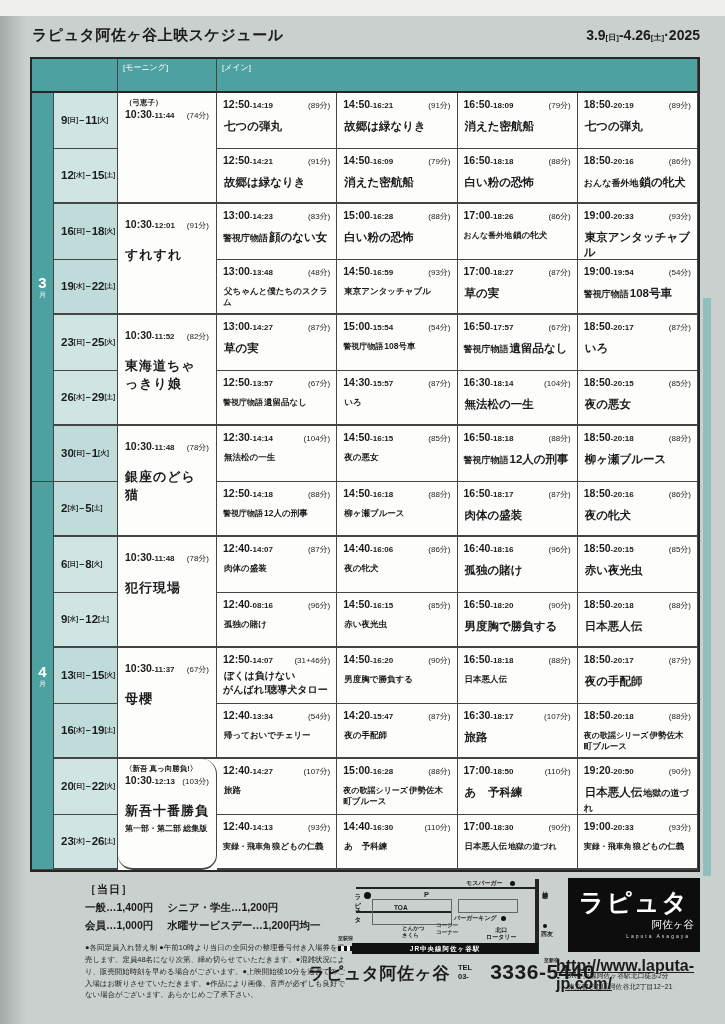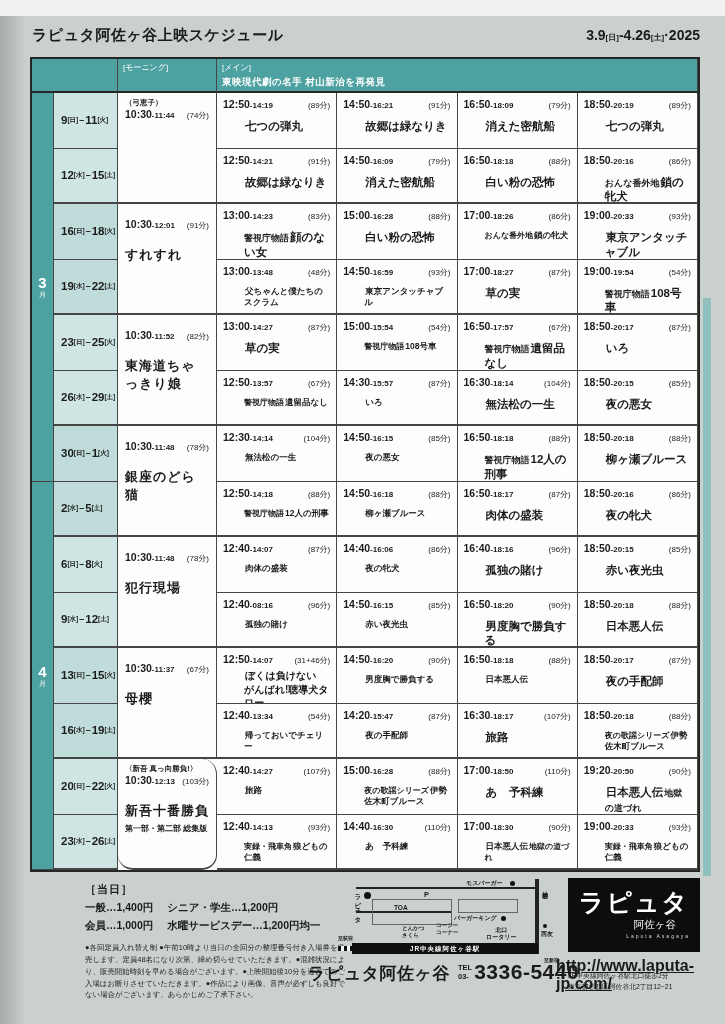--- a/index.html
+++ b/index.html
@@ -41,21 +41,21 @@
   .blk{border-bottom-width:2px !important;}
   .morn{padding:5px 7px 4px;background:#fdfdfb;border-bottom-width:2px !important;}
   .note{font-size:7.5px;font-weight:bold;min-height:9px;}
   .trow{display:flex;align-items:baseline;}
   .ts{font-size:10.5px;font-weight:bold;}
   .te{font-size:8px;font-weight:bold;}
   .dur{margin-left:auto;font-size:8px;}
   .mtitle{font-size:13px;font-weight:bold;margin-top:15px;letter-spacing:1px;}
   .msub{font-size:8px;font-weight:bold;margin-top:3px;}
   .show{padding:5px 6px 4px;background:#fdfdfb;}
-  .ttl{margin-top:8px;font-weight:bold;font-size:11.5px;line-height:1.3;margin-left:21px;}
+  .ttl{margin-top:8px;font-weight:bold;font-size:11.5px;line-height:1.3;}
   .pre{font-size:9px;margin-right:1px;}
   .suf{font-size:9px;margin-left:1px;}
   .l2{display:block;}
   .show.two .ttl{font-size:10px;margin-top:3px;line-height:1.35;}
   .show.sm .ttl{font-size:8.5px;}
   .show.sm .pre,.show.sm .suf{font-size:8px;}
 
   
   .daybox{position:absolute;left:85px;top:882px;width:260px;}
   .dayhdr{font-size:11px;font-weight:bold;letter-spacing:1px;}
@@ -69,26 +69,26 @@
   .vroad{position:absolute;background:#222;width:4px;}
   .blkline{position:absolute;border:1px solid #666;}
   .rail{position:absolute;left:14px;top:66px;width:186px;height:11px;background:#101010;color:#fff;
         font-size:6.5px;text-align:center;line-height:11px;letter-spacing:1px;}
   .dashes{position:absolute;left:0;top:69px;width:14px;height:5px;
           background:repeating-linear-gradient(90deg,#101010 0 3px,#f5f5f3 3px 6px);}
   .vtext{writing-mode:vertical-rl;}
 
   .phoneline{position:absolute;left:308px;top:960px;display:flex;align-items:baseline;}
   .cinename{font-size:17px;font-weight:bold;letter-spacing:.5px;}
-  .telblk{font-size:7.5px;font-weight:bold;line-height:1.1;margin:0 2px 0 8px;align-self:center;}
+  .telblk{font-size:7.5px;font-weight:bold;line-height:1.1;margin:0 18px 0 8px;align-self:center;}
   .telnum{font-size:21px;font-weight:bold;letter-spacing:.5px;}
 
   .logobox{position:absolute;left:568px;top:878px;width:132px;height:74px;background:#0d0d0d;color:#fff;}
   .lg1{font-size:25px;font-weight:bold;text-align:center;margin-top:8px;letter-spacing:2px;}
-  .lg2{font-size:10.5px;text-align:right;padding-right:24px;margin-top:-1px;}
+  .lg2{font-size:10.5px;text-align:right;padding-right:6px;margin-top:-1px;}
   .lg3{font-size:5px;letter-spacing:2px;text-align:right;padding-right:10px;margin-top:1px;color:#ddd;}
   .url{position:absolute;left:556px;top:957px;font-size:16px;font-weight:bold;text-decoration:underline;}
   .addr{position:absolute;left:568px;top:971px;font-size:6.8px;line-height:1.55;}
 </style>
 </head>
 <body>
 
 <div id="page">
   <div id="topstrip"></div>
   <div id="leftshade"></div>
@@ -101,21 +101,20 @@
     </div>
   </div>
 
   <div class="tbl">
     <div class="hc hc-left"></div>
     <div class="hc hc-morning">
       <span>[モーニング]</span>
     </div>
     <div class="hc hc-main">
       <div>[メイン]</div>
-      <div class="hsub">東映現代劇の名手 村山新治を再発見</div>
     </div>
   <div class="mcell" style="grid-area: 2 / 1 / span 7;">
     <span class="mn">3</span>
     <span class="mu">月</span>
   </div>
       <div class="mcell" style="grid-area: 9 / 1 / span 7;">
     <span class="mn">4</span>
     <span class="mu">月</span>
   </div>
       <div class="morn" style="grid-area: 2 / 3 / span 2;">

